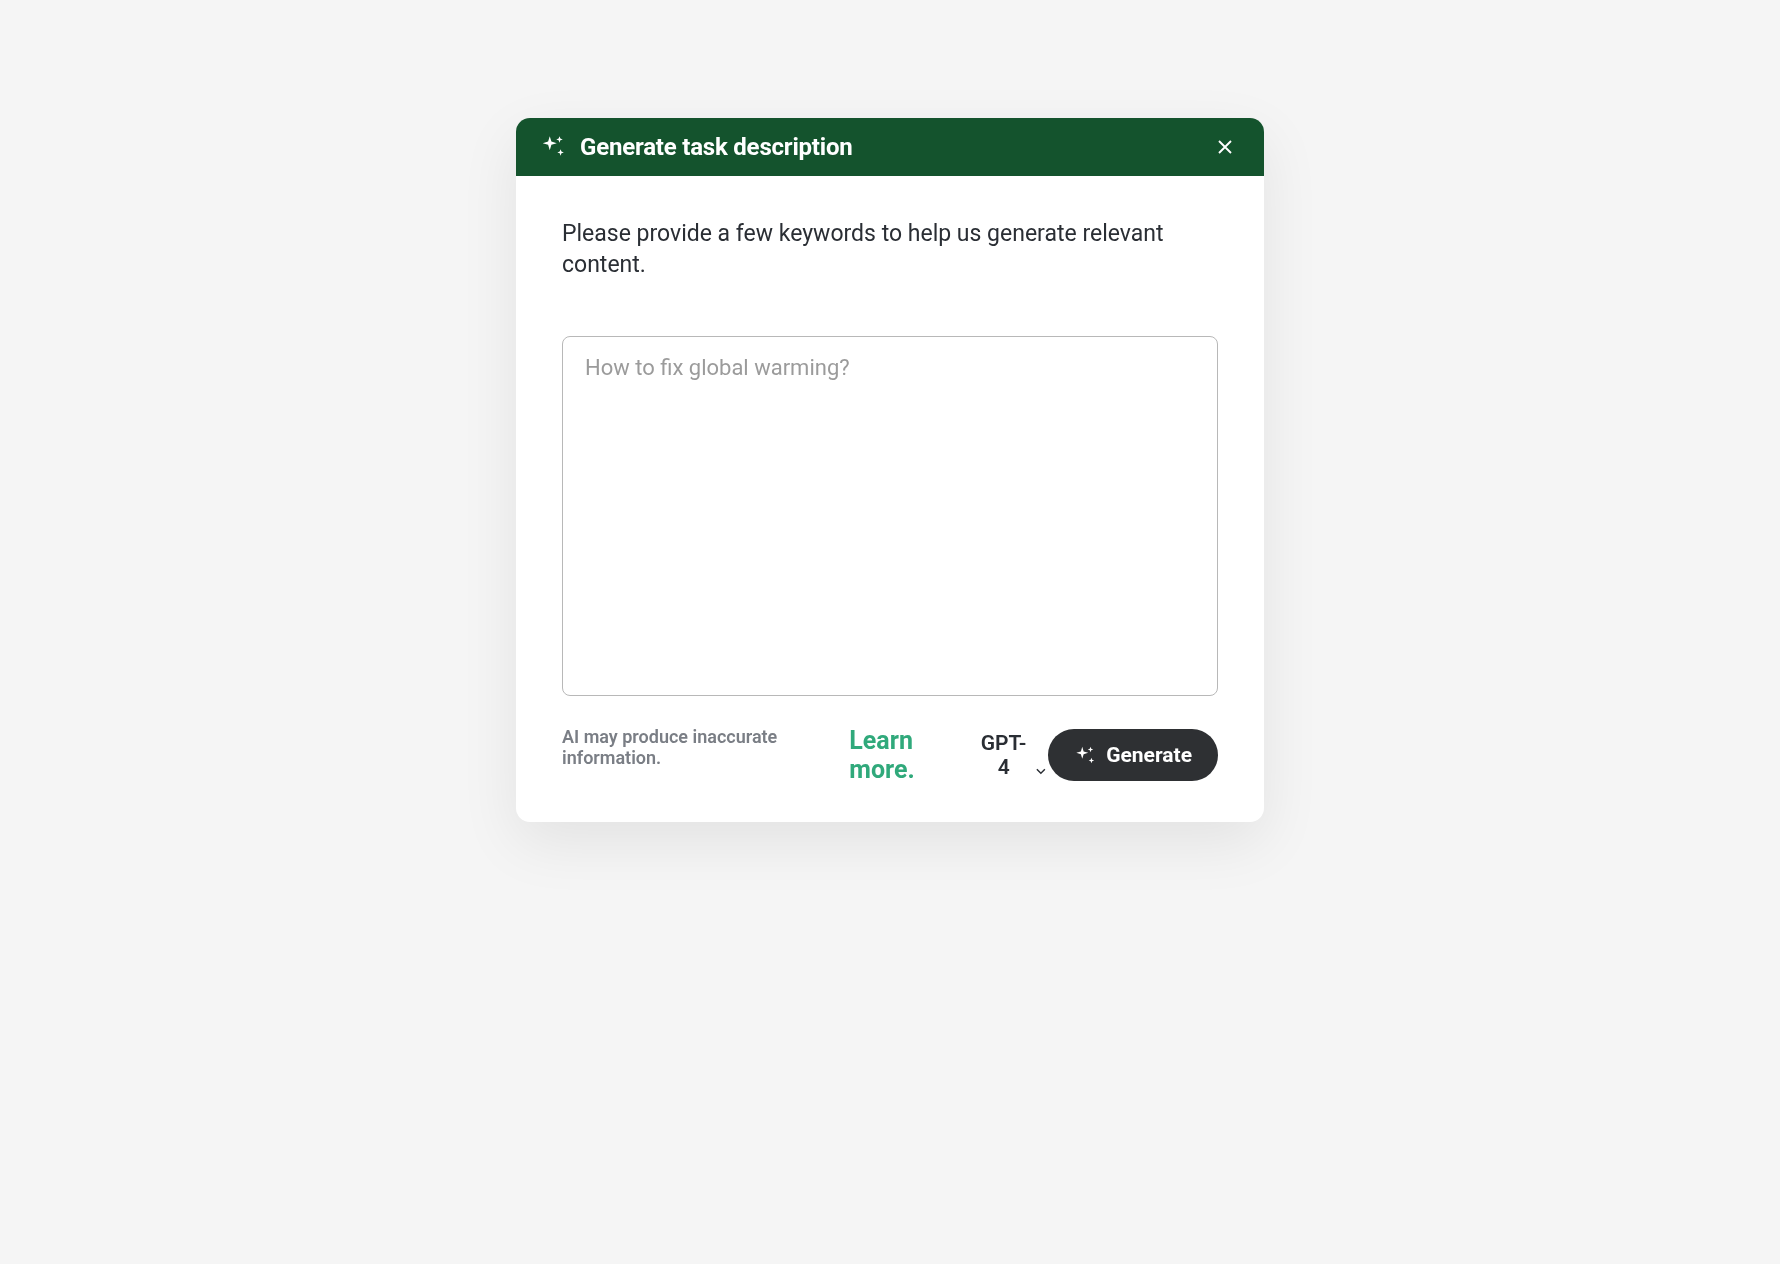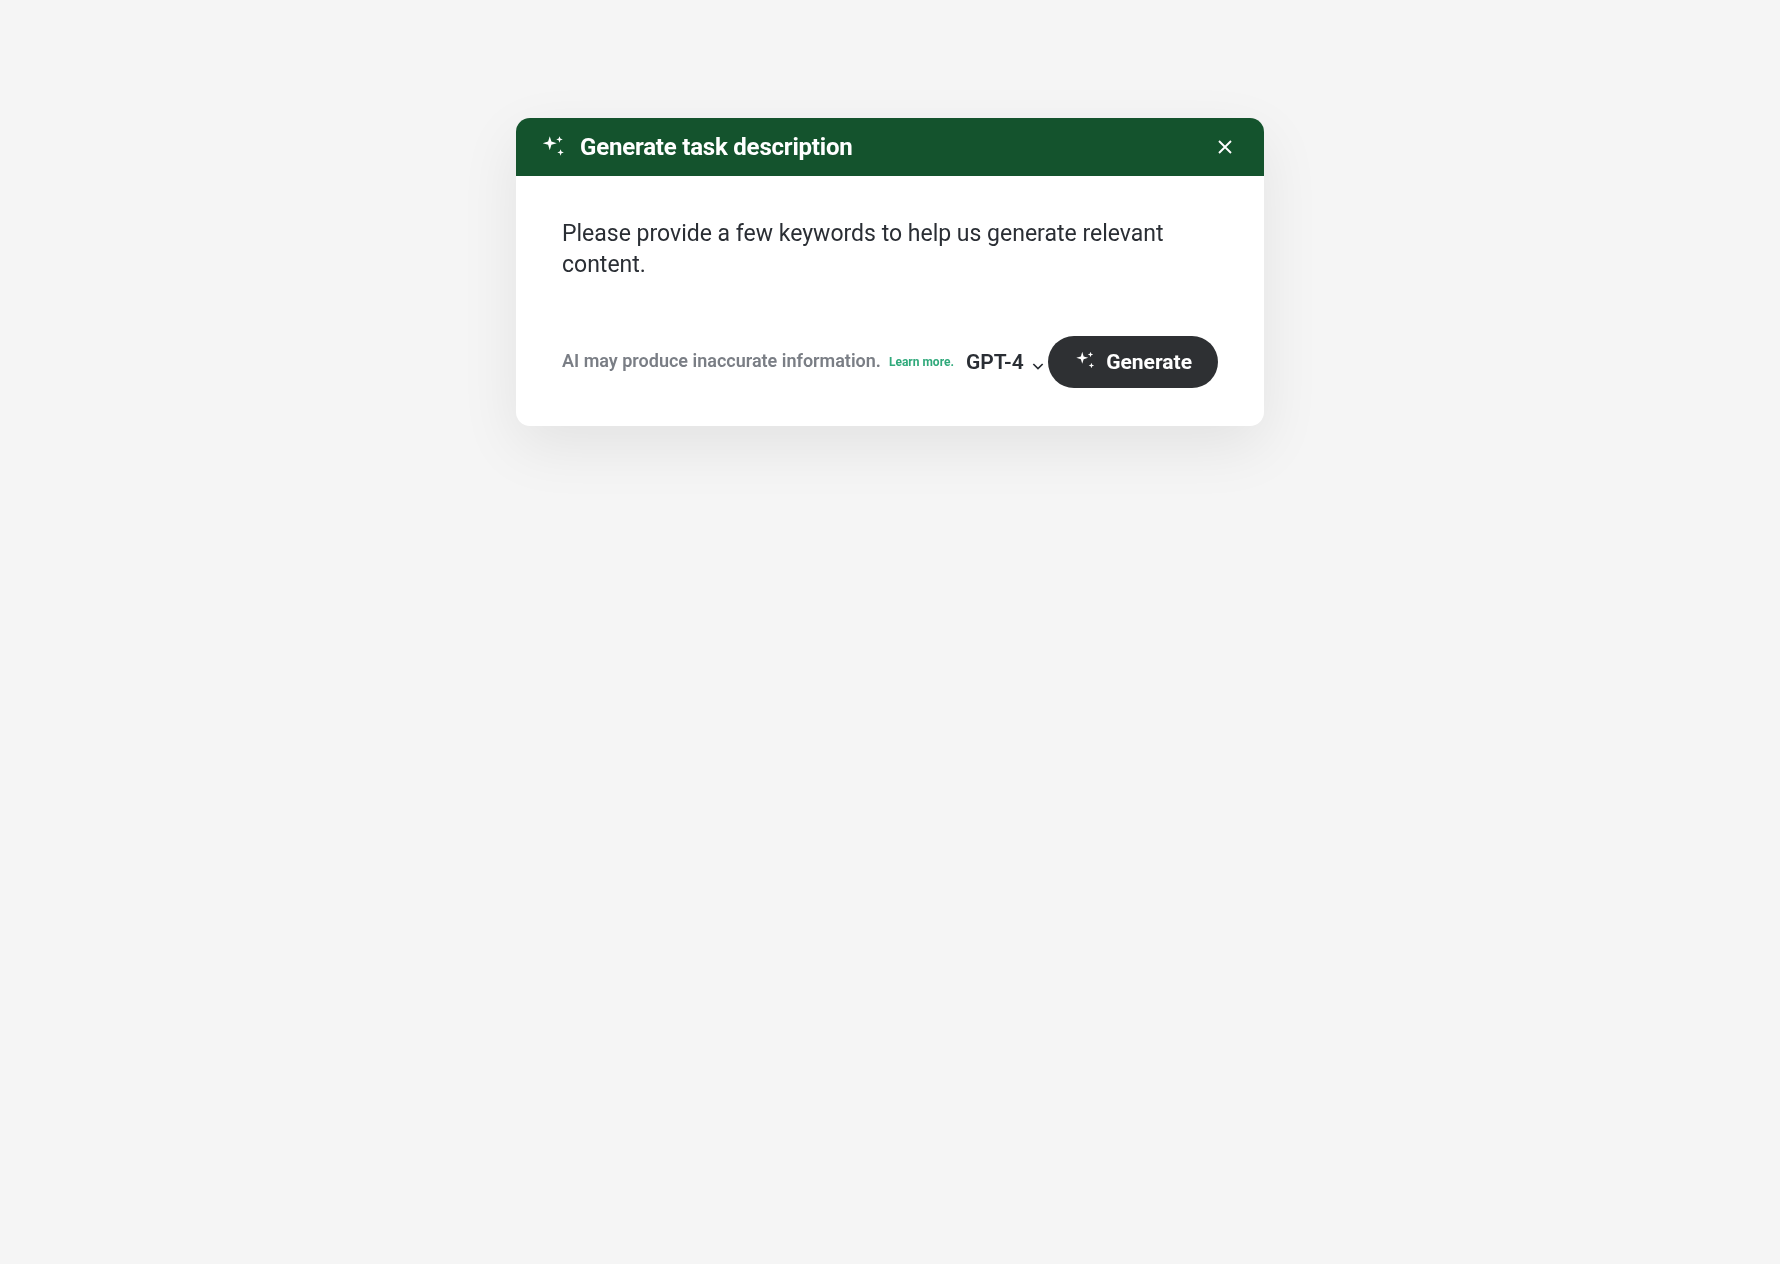--- a/index.html
+++ b/index.html
@@ -121,21 +121,21 @@
       color: #7a7e85;
     }
     
     .footer-row2 {
       display: flex;
       align-items: center;
       gap: 12px;
     }
     
     .learn-more-link {
-      font-size: 12px;
+      font-size: 25px;
       font-weight: 700;
       color: #30a97b;
       text-decoration: none;
       cursor: pointer;
     }
     
     .model-selector {
       display: flex;
       align-items: flex-end;
       gap: 6px;
@@ -162,21 +162,21 @@
     .generate-button {
       background: #2e3033;
       color: #ffffff;
       border: none;
       border-radius: 30px;
       padding: 14px 26px;
       font-size: 21px;
       font-weight: 700;
       cursor: pointer;
       display: flex;
-      align-items: flex-start;
+      align-items: flex-end;
       gap: 10px;
       font-family: inherit;
     }
     
     .generate-button .sparkle-icon-small {
       width: 22px;
       height: 22px;
       fill: #ffffff;
     }
   </style>
@@ -195,20 +195,21 @@
     <button class="close-button">
       <svg class="close-icon" viewBox="0 0 24 24" fill="none">
         <path d="M4 4 L20 20 M4 20 L20 4"></path>
       </svg>
     </button>
   </div>
 
   <div class="modal-body">
     <p class="instructions">Please provide a few keywords to help us generate relevant content.</p>
     
+    <textarea class="keywords-input" placeholder="How to fix global warming?" style=""></textarea>
     
     <div class="modal-footer">
       <div class="footer-left">
         <span class="disclaimer">AI may produce inaccurate information.</span>
         <div class="footer-row2">
           <a class="learn-more-link">Learn more.</a>
           <button class="model-selector">
             <span class="model-label">GPT-4</span>
             <svg class="chevron-icon" viewBox="0 0 24 24">
               <path d="M5 9 L12 16 L19 9"></path>

